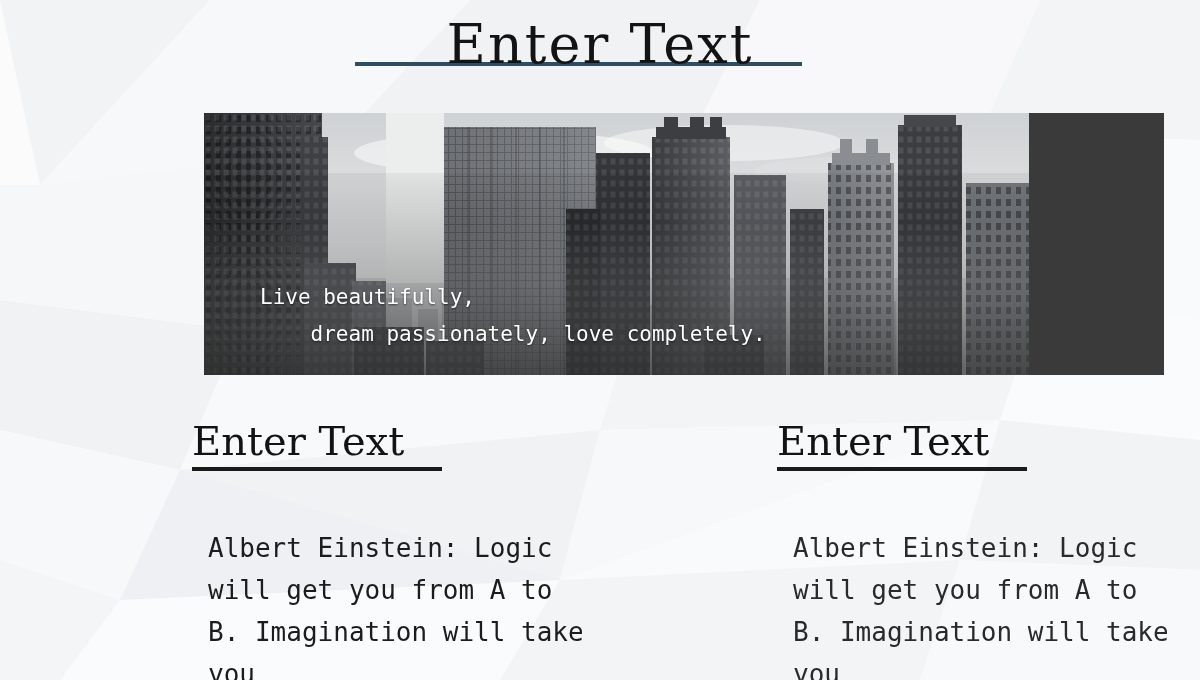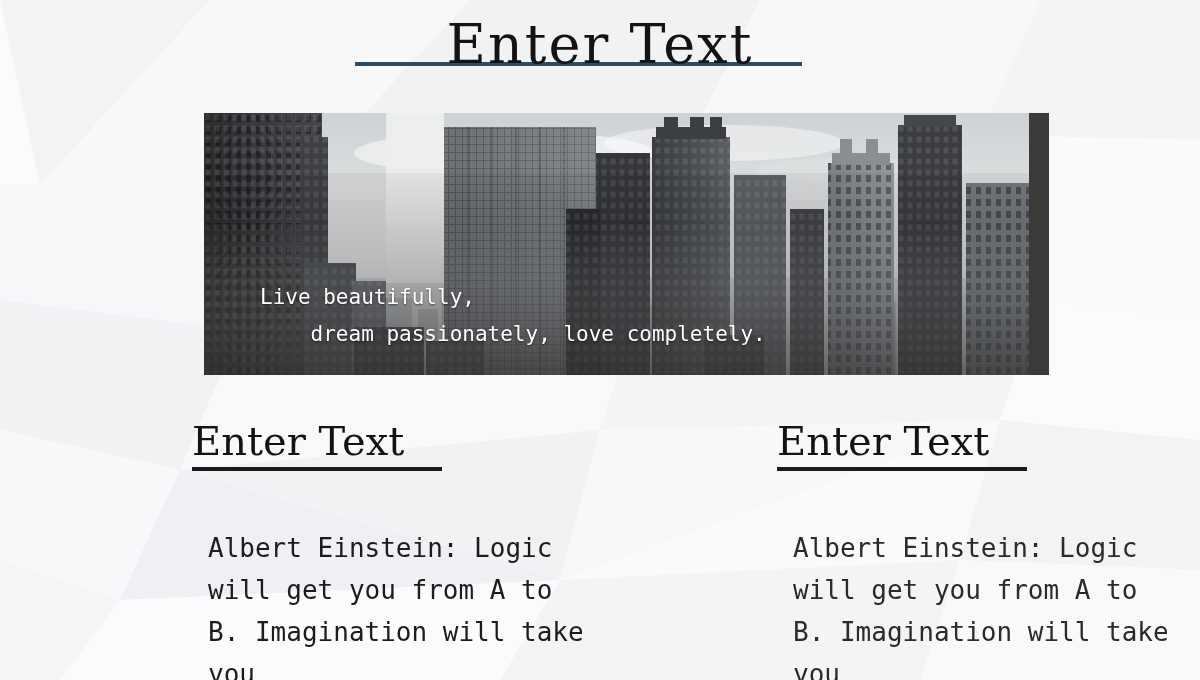--- a/index.html
+++ b/index.html
@@ -60,21 +60,21 @@
     letter-spacing: 2px;
     color: #131313;
     white-space: nowrap;
   }
 
   
   .hero {
     position: absolute;
     left: 204px;
     top: 113px;
-    width: 845px;
+    width: 960px;
     height: 262px;
     overflow: hidden;
     background: #3a3a3a;
   }
   .hero svg {
     position: absolute;
     left: 0;
     top: 0;
     display: block;
   }

